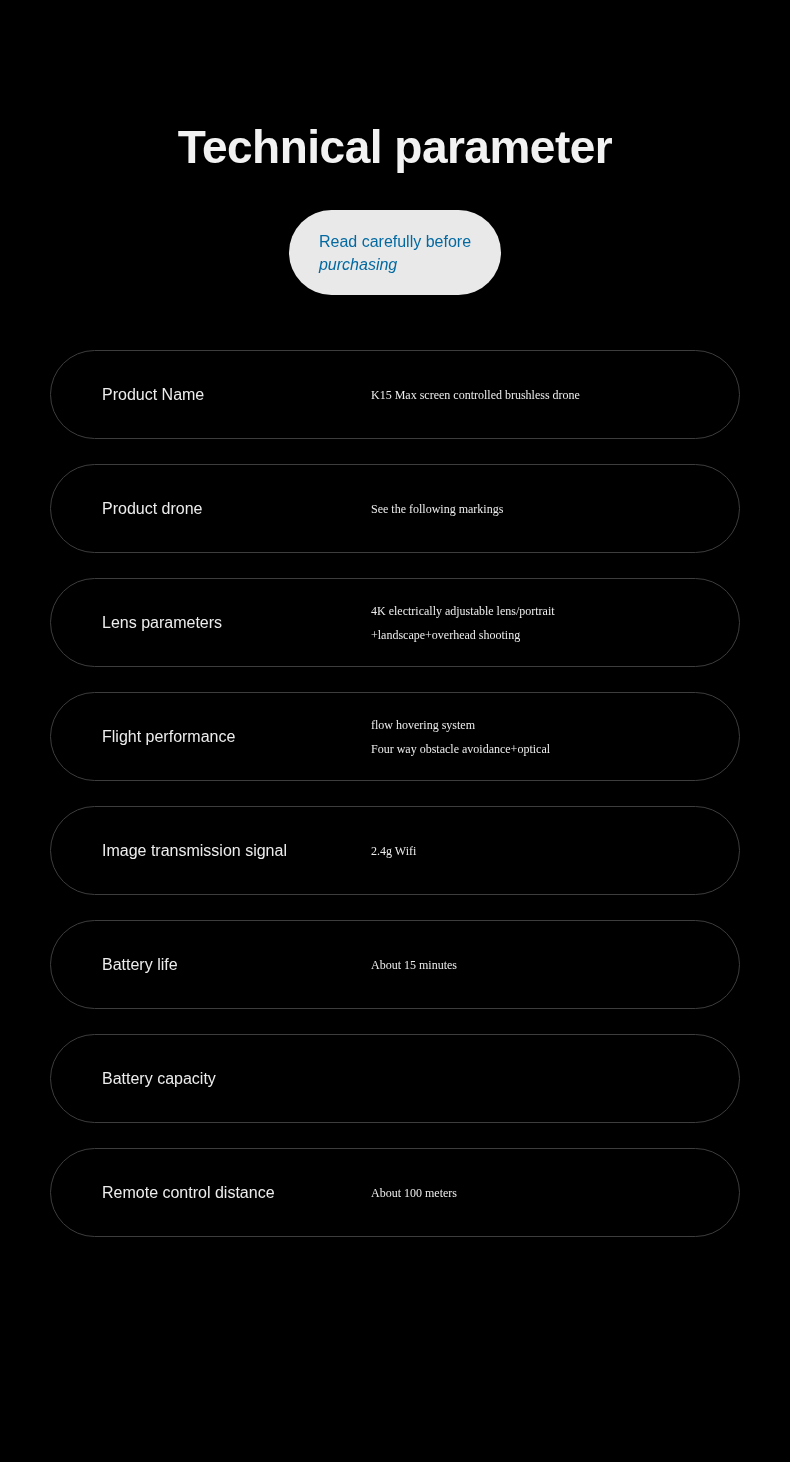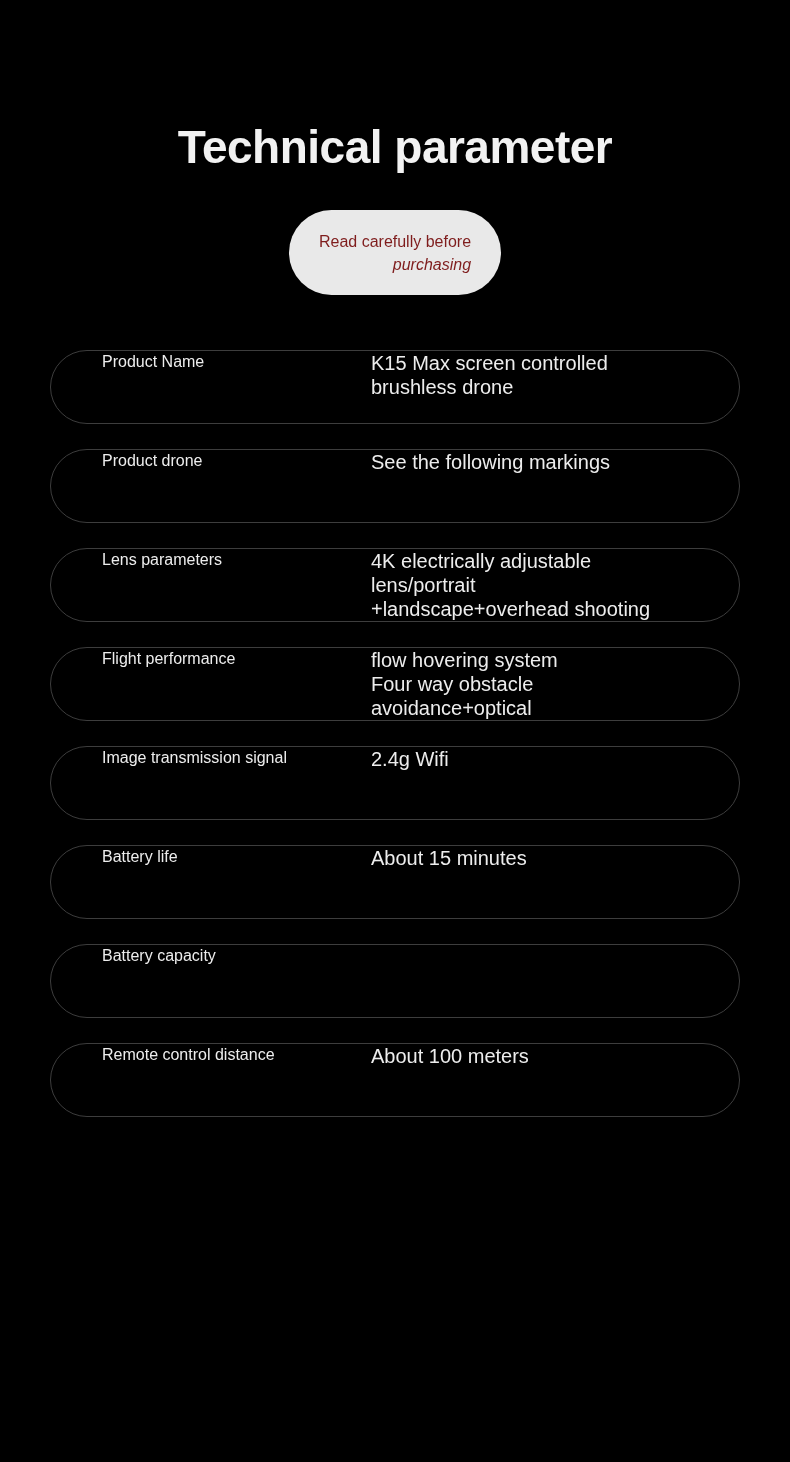--- a/index.html
+++ b/index.html
@@ -46,60 +46,62 @@
   .notice-badge {
     width: 212px;
     min-height: 85px;
     box-sizing: border-box;
     background: #e9e9e9;
     border-radius: 44px;
     display: flex;
     align-items: center;
     justify-content: center;
     padding: 10px 18px;
-    text-align: right;
-    color: #7f1d1d;
+    text-align: left;
+    color: #0369a1;
     font-size: 16px;
     line-height: 23px;
   }
 
   
   .spec-list {
     margin-top: 55px;
     padding: 0 50px;
     display: flex;
     flex-direction: column;
     gap: 25px;
   }
 
   .spec-row {
     position: relative;
     box-sizing: border-box;
     width: 690px;
-    height: 74px;
+    height: 89px;
     border: 1px solid #3d3d3d;
     border-radius: 53px;
     background: #000000;
     display: flex;
+    align-items: center;
     padding: 0 51px;
   }
 
   .spec-label {
     width: 269px;
     flex: 0 0 269px;
     font-size: 16px;
     line-height: 22px;
     color: #ededed;
   }
 
   .spec-value {
     flex: 1 1 auto;
-    font-size: 20px;
+    font-size: 12px;
     line-height: 24px;
     color: #ededed;
+    font-family: Liberation Serif, serif;
   }
   .spec-value .vline {
     display: block;
   }
 </style>
 </head>
 <body>
 
 <div class="page">
 

